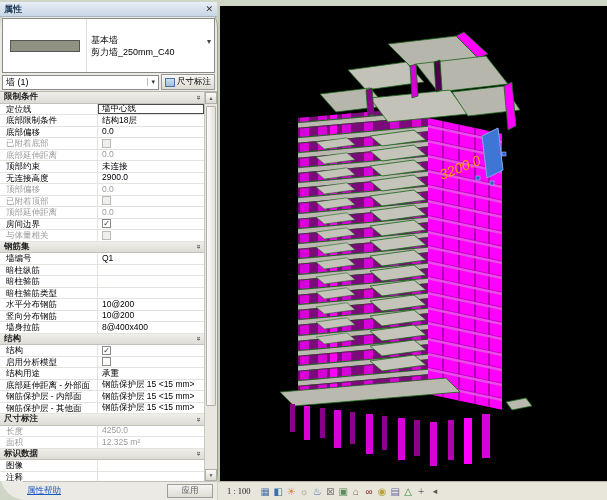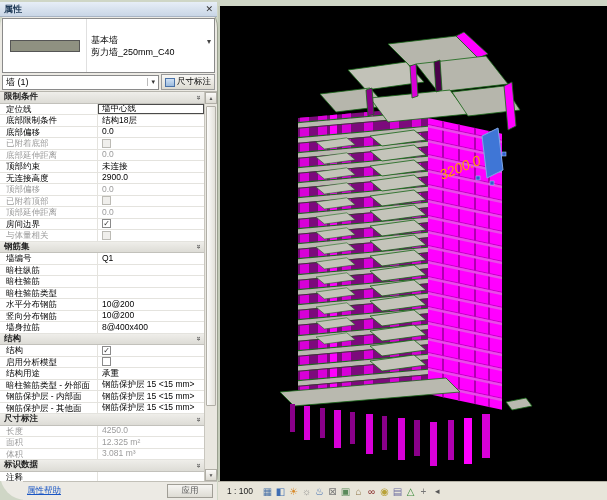--- a/index.html
+++ b/index.html
@@ -42,21 +42,21 @@
   .palette-footer { height:19px; background:#eceae4; border-top:1px solid #c2c0b8; display:flex; align-items:center; justify-content:space-between; padding:0 4px;margin-left:23px; }
   .help-link { color:#1a56c4; text-decoration:underline; font-size:8.5px; cursor:pointer; }
   .apply-btn { width:46px; height:14px; background:linear-gradient(#f6f5f2,#dedcd4); border:1px solid #a09e96; font-size:8.5px; color:#555; }
 
   
   .viewport-area { width:389px; display:flex; flex-direction:column; }
   .top-strip { height:4px; background:#cfd6c6; }
   .canvas { flex:1; background:#000; position:relative; overflow:hidden; border-left:2px solid #c4cbb9; }
   .canvas svg { display:block; }
   .view-control-bar { height:19px; background:#e8e5da; border-top:1px solid #b4b1a5; display:flex; align-items:center; gap:3px; padding:0 4px; }
-  .scale-btn { font-size:8.5px; color:#222; padding:0 4px; border:1px solid transparent; }
+  .scale-btn { font-size:8.5px; color:#222; padding:0 4px; border:1px solid transparent;font-family:Liberation Serif, serif; }
   .vcb-ic { width:13px; height:13px; font-size:10px; line-height:13px; text-align:center; display:inline-block; cursor:default; }
   .vcb-more { font-size:9px; color:#555; margin-left:2px; }
 </style>
 </head>
 <body>
 
 <div class="window">
 
   <aside class="panel">
     <div class="palette-header">
@@ -194,21 +194,21 @@
             <span class="plabel">启用分析模型</span>
             <span class="pvalue">
               <span class="cb"></span>
             </span>
           </div>
           <div class="prow">
             <span class="plabel">结构用途</span>
             <span class="pvalue">承重</span>
           </div>
           <div class="prow">
-            <span class="plabel">暗柱箍筋类型 - 外部面</span>
+            <span class="plabel">底部延伸距离 - 外部面</span>
             <span class="pvalue">钢筋保护层 15 &lt;15 mm&gt;</span>
           </div>
           <div class="prow">
             <span class="plabel">钢筋保护层 - 内部面</span>
             <span class="pvalue">钢筋保护层 15 &lt;15 mm&gt;</span>
           </div>
           <div class="prow">
             <span class="plabel">钢筋保护层 - 其他面</span>
             <span class="pvalue">钢筋保护层 15 &lt;15 mm&gt;</span>
           </div>
@@ -217,34 +217,30 @@
             <span class="chev">«</span>
           </div>
           <div class="prow dis">
             <span class="plabel">长度</span>
             <span class="pvalue">4250.0</span>
           </div>
           <div class="prow dis">
             <span class="plabel">面积</span>
             <span class="pvalue">12.325 m²</span>
           </div>
-          <div class="prow dis">
-            <span class="plabel">体积</span>
-            <span class="pvalue">3.081 m³</span>
-          </div>
           <div class="sec-header">
             <span>标识数据</span>
             <span class="chev">«</span>
           </div>
           <div class="prow">
+            <span class="plabel">图像</span>
+            <span class="pvalue"></span>
+          </div>
+          <div class="prow">
             <span class="plabel">注释</span>
-            <span class="pvalue"></span>
-          </div>
-          <div class="prow">
-            <span class="plabel">图像</span>
             <span class="pvalue"></span>
           </div>
         </div>
       <div class="vscroll">
         <div class="sb-btn sb-up">▲</div>
         <div class="sb-thumb"></div>
         <div class="sb-btn sb-down">▼</div>
       </div>
     </div>
 

